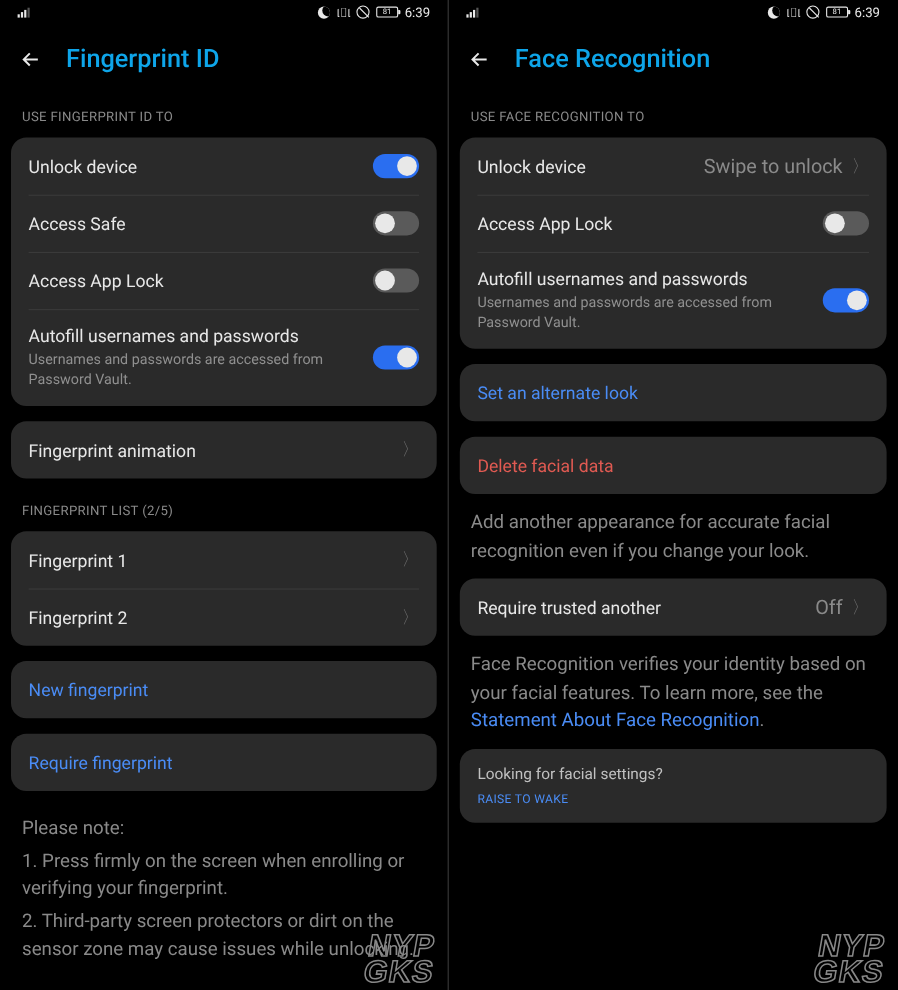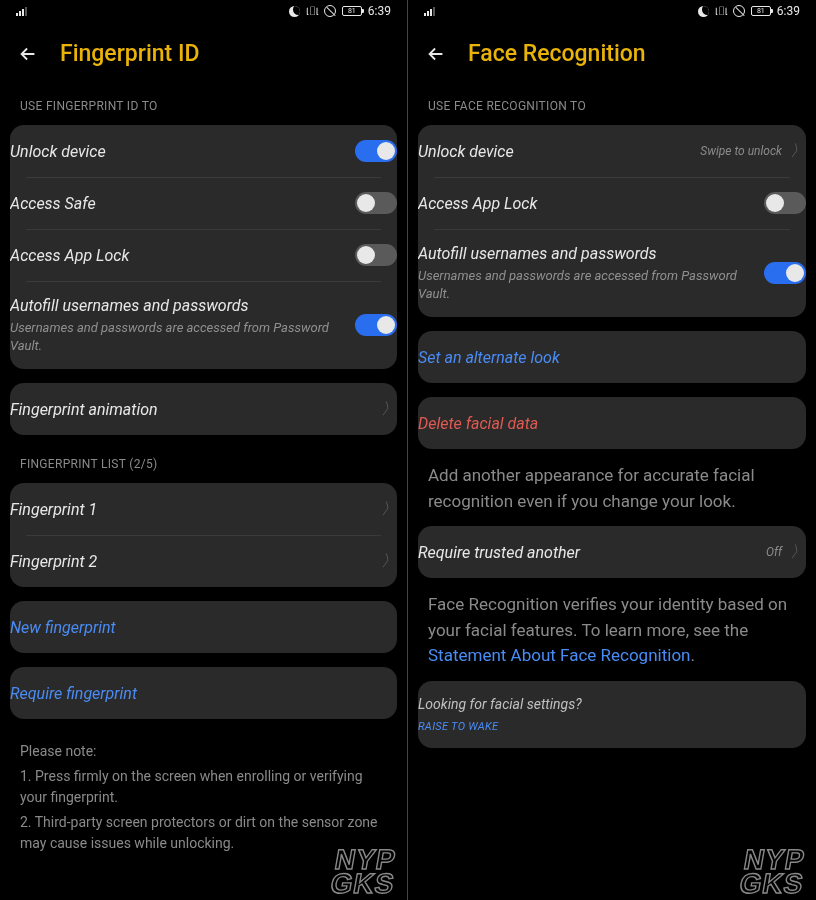--- a/index.html
+++ b/index.html
@@ -62,54 +62,53 @@
 }
 .back-arrow {
   width: 24px; height: 24px;
   margin-right: 20px;
   display:flex; align-items:center; justify-content:center;
 }
 .back-arrow svg { width: 22px; height: 22px; }
 .page-title {
   font-size: 23px;
   font-weight: 500;
-  color: #eab308;
+  color: #0ea5e9;
 }
 .content { padding: 0 10px; }
 .section-label {
   font-size: 12px;
   color: #8a8a8a;
   letter-spacing: 0.3px;
   padding: 8px 10px 12px 10px;
 }
 .card {
   background: #2a2a2a;
   border-radius: 14px;
   overflow: hidden;
   margin-bottom: 14px;
 }
 .row {
   display: flex;
   align-items: center;
-  padding: 15px 0;
+  padding: 15px 16px;
   min-height: 52px;
   position: relative;
-  font-style: italic;
 }
 .row + .row::before {
   content:'';
   position:absolute;
   top:0; left:16px; right:16px;
   height:1px;
   background:#3a3a3a;
 }
 .row-main { flex:1; display:flex; flex-direction:column; gap:4px; }
 .row-title { font-size: 16px; color: #e8e8e8; }
 .row-sub { font-size: 13px; color: #909090; line-height:1.35; }
-.row-value { font-size: 12px; color: #8a8a8a; margin-right: 4px; }
+.row-value { font-size: 18px; color: #8a8a8a; margin-right: 4px; }
 .chevron { color: #6a6a6a; font-size: 16px; margin-left:4px; }
 .toggle {
   width: 42px; height: 22px;
   border-radius: 11px;
   position: relative;
   flex-shrink: 0;
 }
 .toggle::after {
   content:'';
   position:absolute;
@@ -126,21 +125,21 @@
 .link-red .row-title { color:#e05a52; }
 .helper {
   font-size: 17px;
   color: #8a8a8a;
   line-height:1.5;
   padding: 0 10px 12px 10px;
 }
 .helper a { color:#4a8cf5; text-decoration:none; }
 .note-block {
   padding: 8px 10px 0 10px;
-  font-size: 14px;
+  font-size: 17px;
   color:#8a8a8a;
   line-height:1.5;
 }
 .note-block p{ margin-bottom:4px; }
 .card.tips .row-main { gap:8px; }
 .tips-head { font-size:14px; color:#c0c0c0; }
 .tips-link { font-size:11px; color:#4a8cf5; letter-spacing:0.3px; }
 .watermark{
   position:absolute;
   right:10px; bottom:4px;

